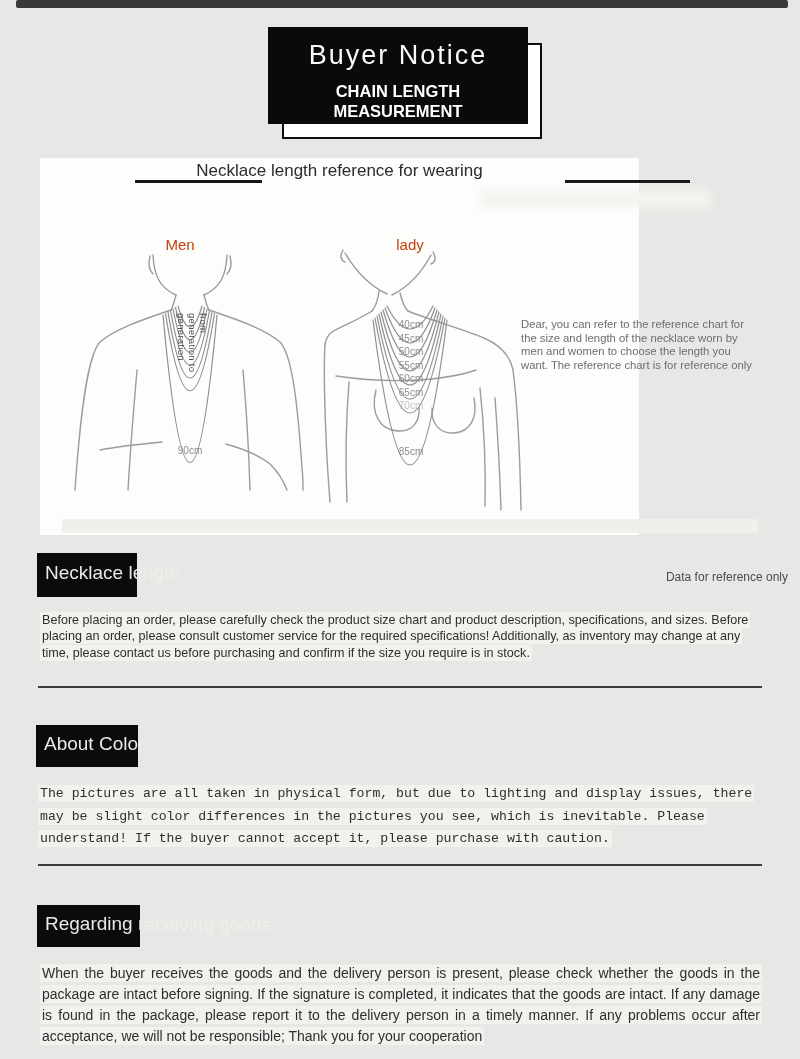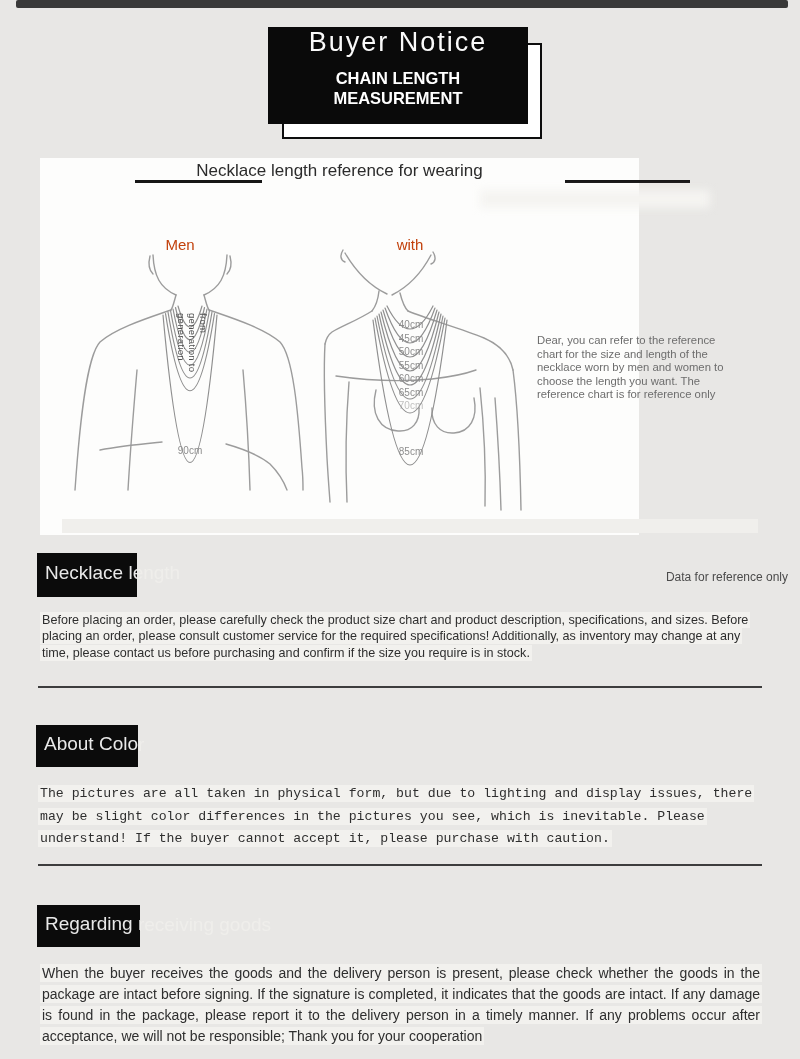--- a/index.html
+++ b/index.html
@@ -4,39 +4,39 @@
 <style>
   html,body{margin:0;padding:0;}
   .page{position:relative;width:800px;height:1059px;background:#e8e7e5;overflow:hidden;
         font-family:"Liberation Sans",sans-serif;color:#2e2e2e;}
   
   .topbar{position:absolute;left:16px;top:0;width:772px;height:8px;background:#393939;border-radius:2px;}
   
   .banner{position:absolute;left:268px;top:27px;width:260px;height:97px;}
   .banner .shadow{position:absolute;left:14px;top:16px;width:256px;height:92px;background:#ffffff;border:2px solid #0d0d0d;}
   .banner .face{position:absolute;left:0;top:0;width:260px;height:97px;background:#0a0a0a;text-align:center;}
-  .banner .t1{font-size:27px;letter-spacing:2px;color:#fafafa;}
+  .banner .t1{margin-top:13px;font-size:27px;letter-spacing:2px;color:#fafafa;}
   .banner .t2{margin-top:11px;font-size:17px;font-weight:bold;color:#ffffff;transform:scaleX(0.97);}
   
   .panel{position:absolute;left:40px;top:158px;width:599px;height:377px;background:#fdfdfc;}
   .panel .title{position:absolute;left:0;top:3px;width:100%;text-align:center;font-size:17px;color:#2b2b2b;}
   .rule{position:absolute;top:22px;height:3px;background:#161616;}
   .rule.left{left:95px;width:127px;}
   .rule.right{left:525px;width:125px;}
   .smudge{position:absolute;left:440px;top:32px;width:230px;height:18px;background:#f5f4f1;filter:blur(4px);}
   .fig-label{position:absolute;font-size:15px;color:#c2410c;text-align:center;width:80px;}
   #men-label{left:100px;top:78px;}
   #lady-label{left:330px;top:78px;}
   svg.figs{position:absolute;left:0;top:0;}
   .outline{fill:none;stroke:#9c9c9c;stroke-width:1.4;stroke-linecap:round;}
   .chain{fill:none;stroke:#8f8f8f;stroke-width:1.2;stroke-linecap:round;}
   .cm{font-size:10px;fill:#8d8d8d;}
   .engrave{font-size:9.5px;fill:#4f4f4f;letter-spacing:0.3px;}
   .note{position:absolute;left:481px;top:160px;width:236px;font-size:11.3px;line-height:13.6px;}
-  .note .g{color:#6d6d6d;margin:16px;}
+  .note .g{color:#6d6d6d;margin:0;}
   .note .r{color:#a34c4c;margin:9px 0 0 0;}
   .bottomstrip{position:absolute;left:22px;top:361px;width:696px;height:14px;background:#f0efec;}
   
   .sec{position:absolute;}
   .sec .ghost{position:absolute;left:8px;top:9px;font-size:19px;color:#efeeeb;white-space:nowrap;}
   .sec .box{position:absolute;left:0;top:0;background:#0b0b0b;overflow:hidden;}
   .sec .box span{position:absolute;left:8px;font-size:19px;color:#e9e9e9;white-space:nowrap;}
   #sec1{left:37px;top:553px;} #sec1 .box{width:100px;height:44px;} #sec1 .box span{top:9px;}
   #sec2{left:36px;top:725px;} #sec2 .box{width:102px;height:42px;} #sec2 .box span{top:8px;}
   #sec3{left:37px;top:905px;} #sec3 .box{width:103px;height:42px;} #sec3 .box span{top:8px;}
@@ -63,21 +63,21 @@
       <div class="t2">CHAIN LENGTH MEASUREMENT</div>
     </div>
   </div>
 
   <div class="panel">
     <div class="title">Necklace length reference for wearing</div>
     <div class="rule left"></div>
     <div class="rule right"></div>
     <div class="smudge"></div>
     <div class="fig-label" id="men-label">Men</div>
-    <div class="fig-label" id="lady-label">with</div>
+    <div class="fig-label" id="lady-label">lady</div>
 
     <svg class="figs" width="718" height="377" viewBox="0 0 718 377">
 
       <g>
         <path class="outline" d="M110,98 C108,106 109,112 113,116"></path>
         <path class="outline" d="M190,98 C192,106 191,112 187,116"></path>
         <path class="outline" d="M113,97 C114,118 120,130 136,137"></path>
         <path class="outline" d="M187,97 C186,118 180,130 164,137"></path>
         <path class="outline" d="M136,137 C134,144 133,149 131,152"></path>
         <path class="outline" d="M164,137 C166,144 167,149 169,152"></path>

